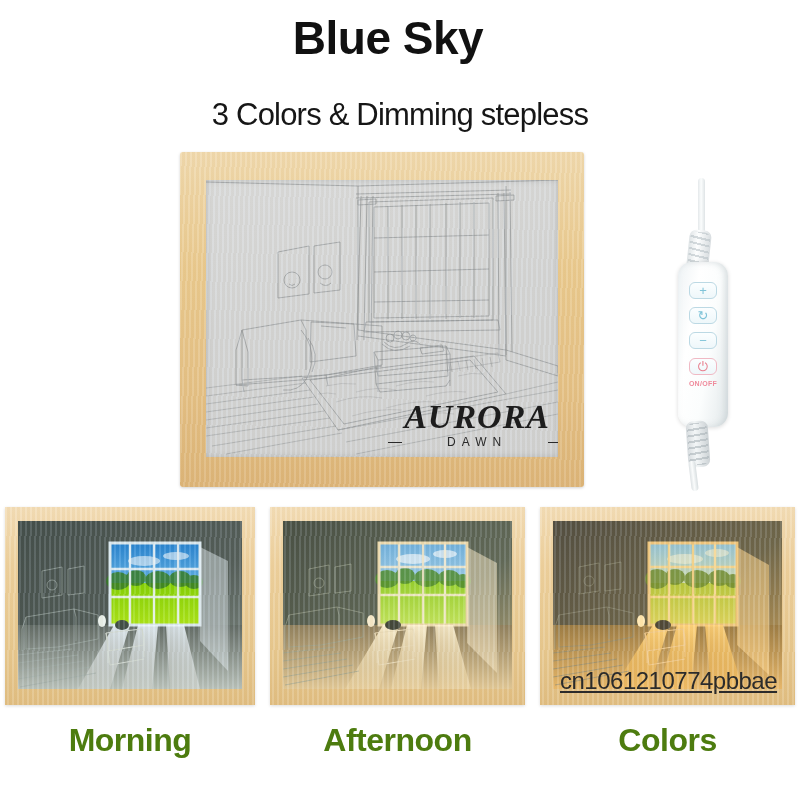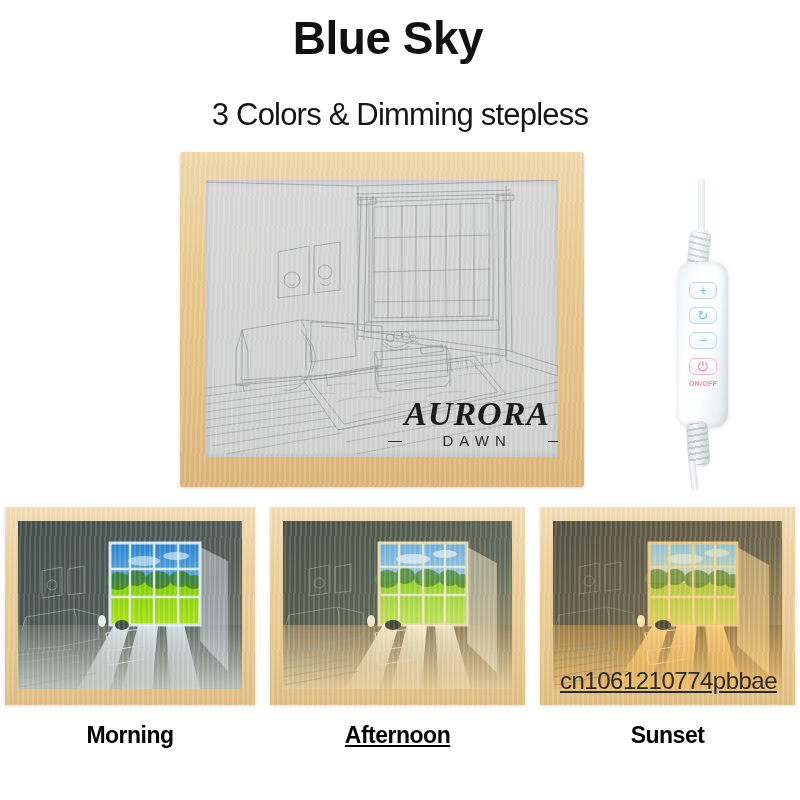--- a/index.html
+++ b/index.html
@@ -55,21 +55,21 @@
     text-align:center; z-index:6;
   }
   #hero-logo .logo-main {
     font-family:"Liberation Serif", serif;
     font-size:34px; font-weight:bold; font-style:italic;
     letter-spacing:1px; color:#1d1d1d; line-height:0.95;
     display:block;
   }
   #hero-logo .logo-sub {
     display:block; margin-top:2px;
-    font-size:15px; letter-spacing:6px; color:#2a2a2a;
+    font-size:12px; letter-spacing:6px; color:#2a2a2a;
     position:relative;
   }
   #hero-logo .logo-sub::before,
   #hero-logo .logo-sub::after{
     content:""; position:absolute; top:50%; width:14px; height:1px; background:#2a2a2a;
   }
   #hero-logo .logo-sub::before{ left:-16px; }
   #hero-logo .logo-sub::after{ right:-12px; }
 
   
@@ -143,25 +143,25 @@
   #thumb-morning   { left:5px;   width:250px; }
   #thumb-afternoon { left:270px; width:255px; }
   #thumb-sunset    { left:540px; width:255px; }
 
   .thumb-scene {
     position:relative; width:100%; height:100%; overflow:hidden;
   }
 
   .caption {
     position:absolute; top:722px;
-    font-size:23px; font-weight:bold; color:#000000;
+    font-size:32px; font-weight:bold; color:#4d7c0f;
     letter-spacing:-0.5px; text-align:center;
   }
   #caption-morning   { left:5px;   width:250px; }
-  #caption-afternoon { left:270px; width:255px;text-decoration:underline; }
+  #caption-afternoon { left:270px; width:255px; }
   #caption-sunset    { left:540px; width:255px; }
 
   #watermark {
     position:absolute; left:560px; top:667px;
     font-size:24px; color:#2b2b2b; letter-spacing:-0.5px;
     font-family:"Liberation Sans", sans-serif;
     z-index:30; white-space:nowrap;text-decoration:underline;
   }
 </style>
 </head>
@@ -550,13 +550,13 @@
           <ellipse cx="88" cy="100" rx="4" ry="6"></ellipse>
         </g>
     </svg>
   </div>
 </div>
 
 <div id="watermark">cn1061210774pbbae</div>
 
 <div class="caption" id="caption-morning">Morning</div>
 <div class="caption" id="caption-afternoon">Afternoon</div>
-<div class="caption" id="caption-sunset">Sunset</div>
+<div class="caption" id="caption-sunset">Colors</div>
 
 </body></html>

